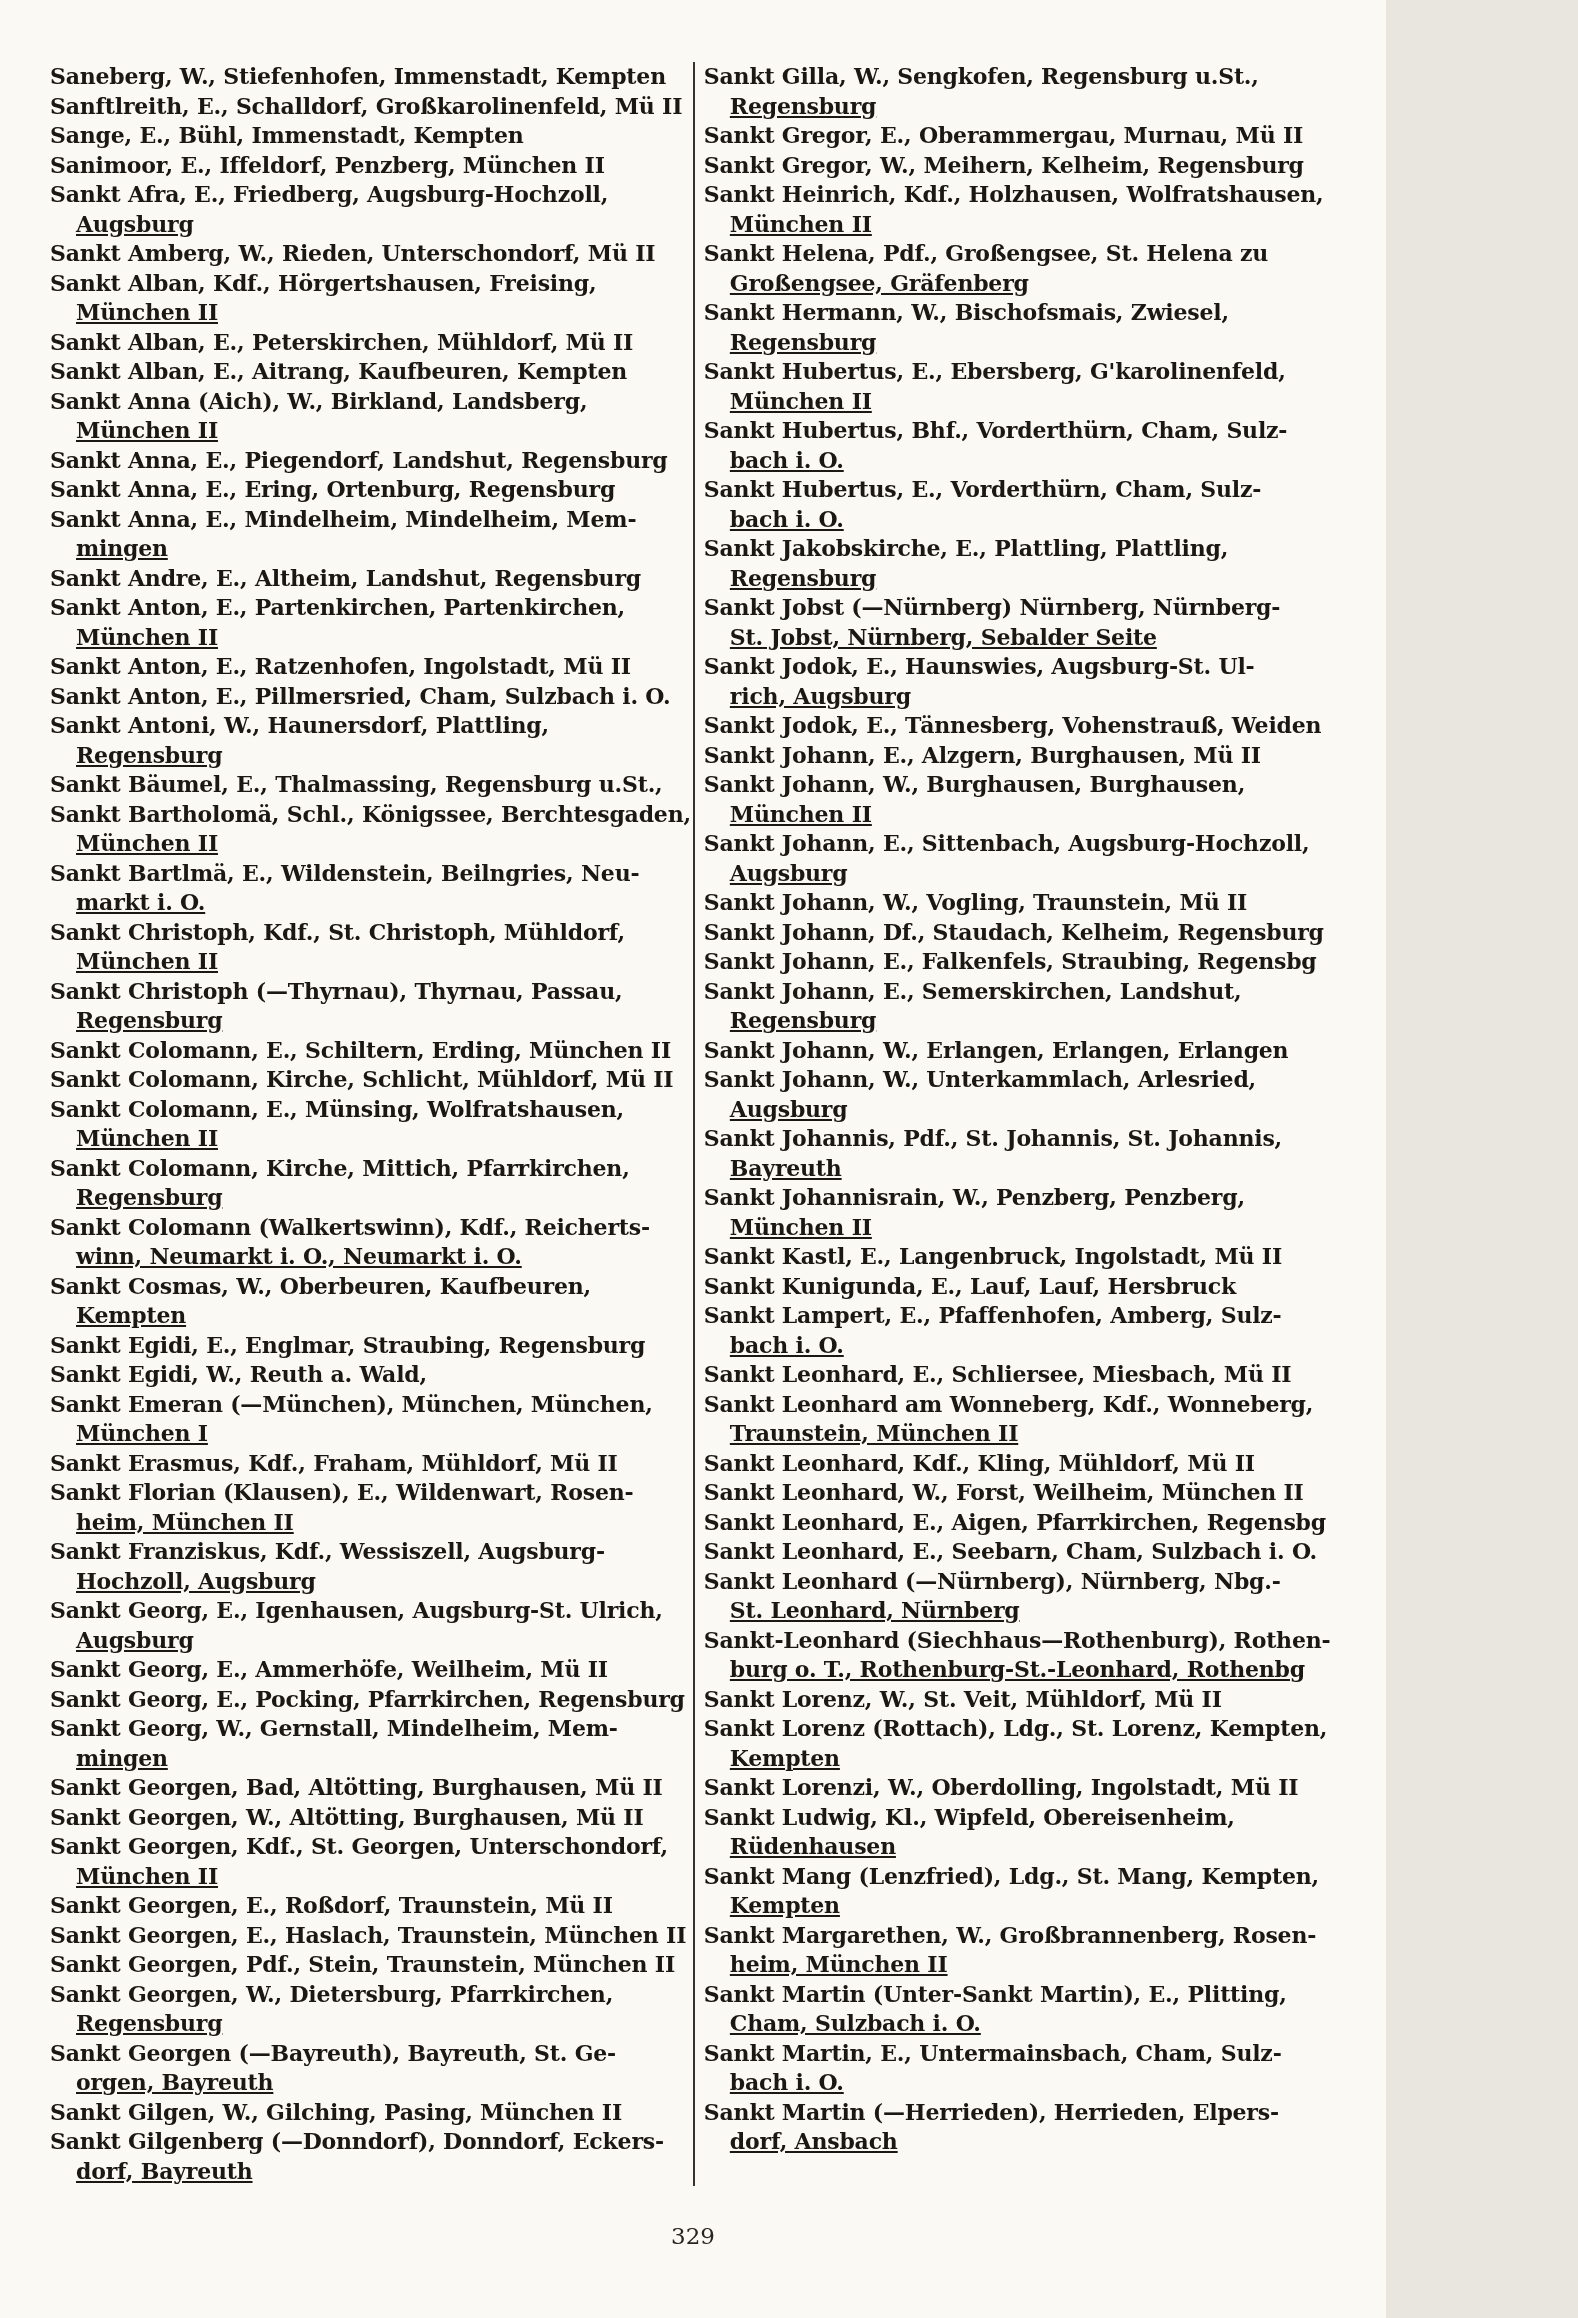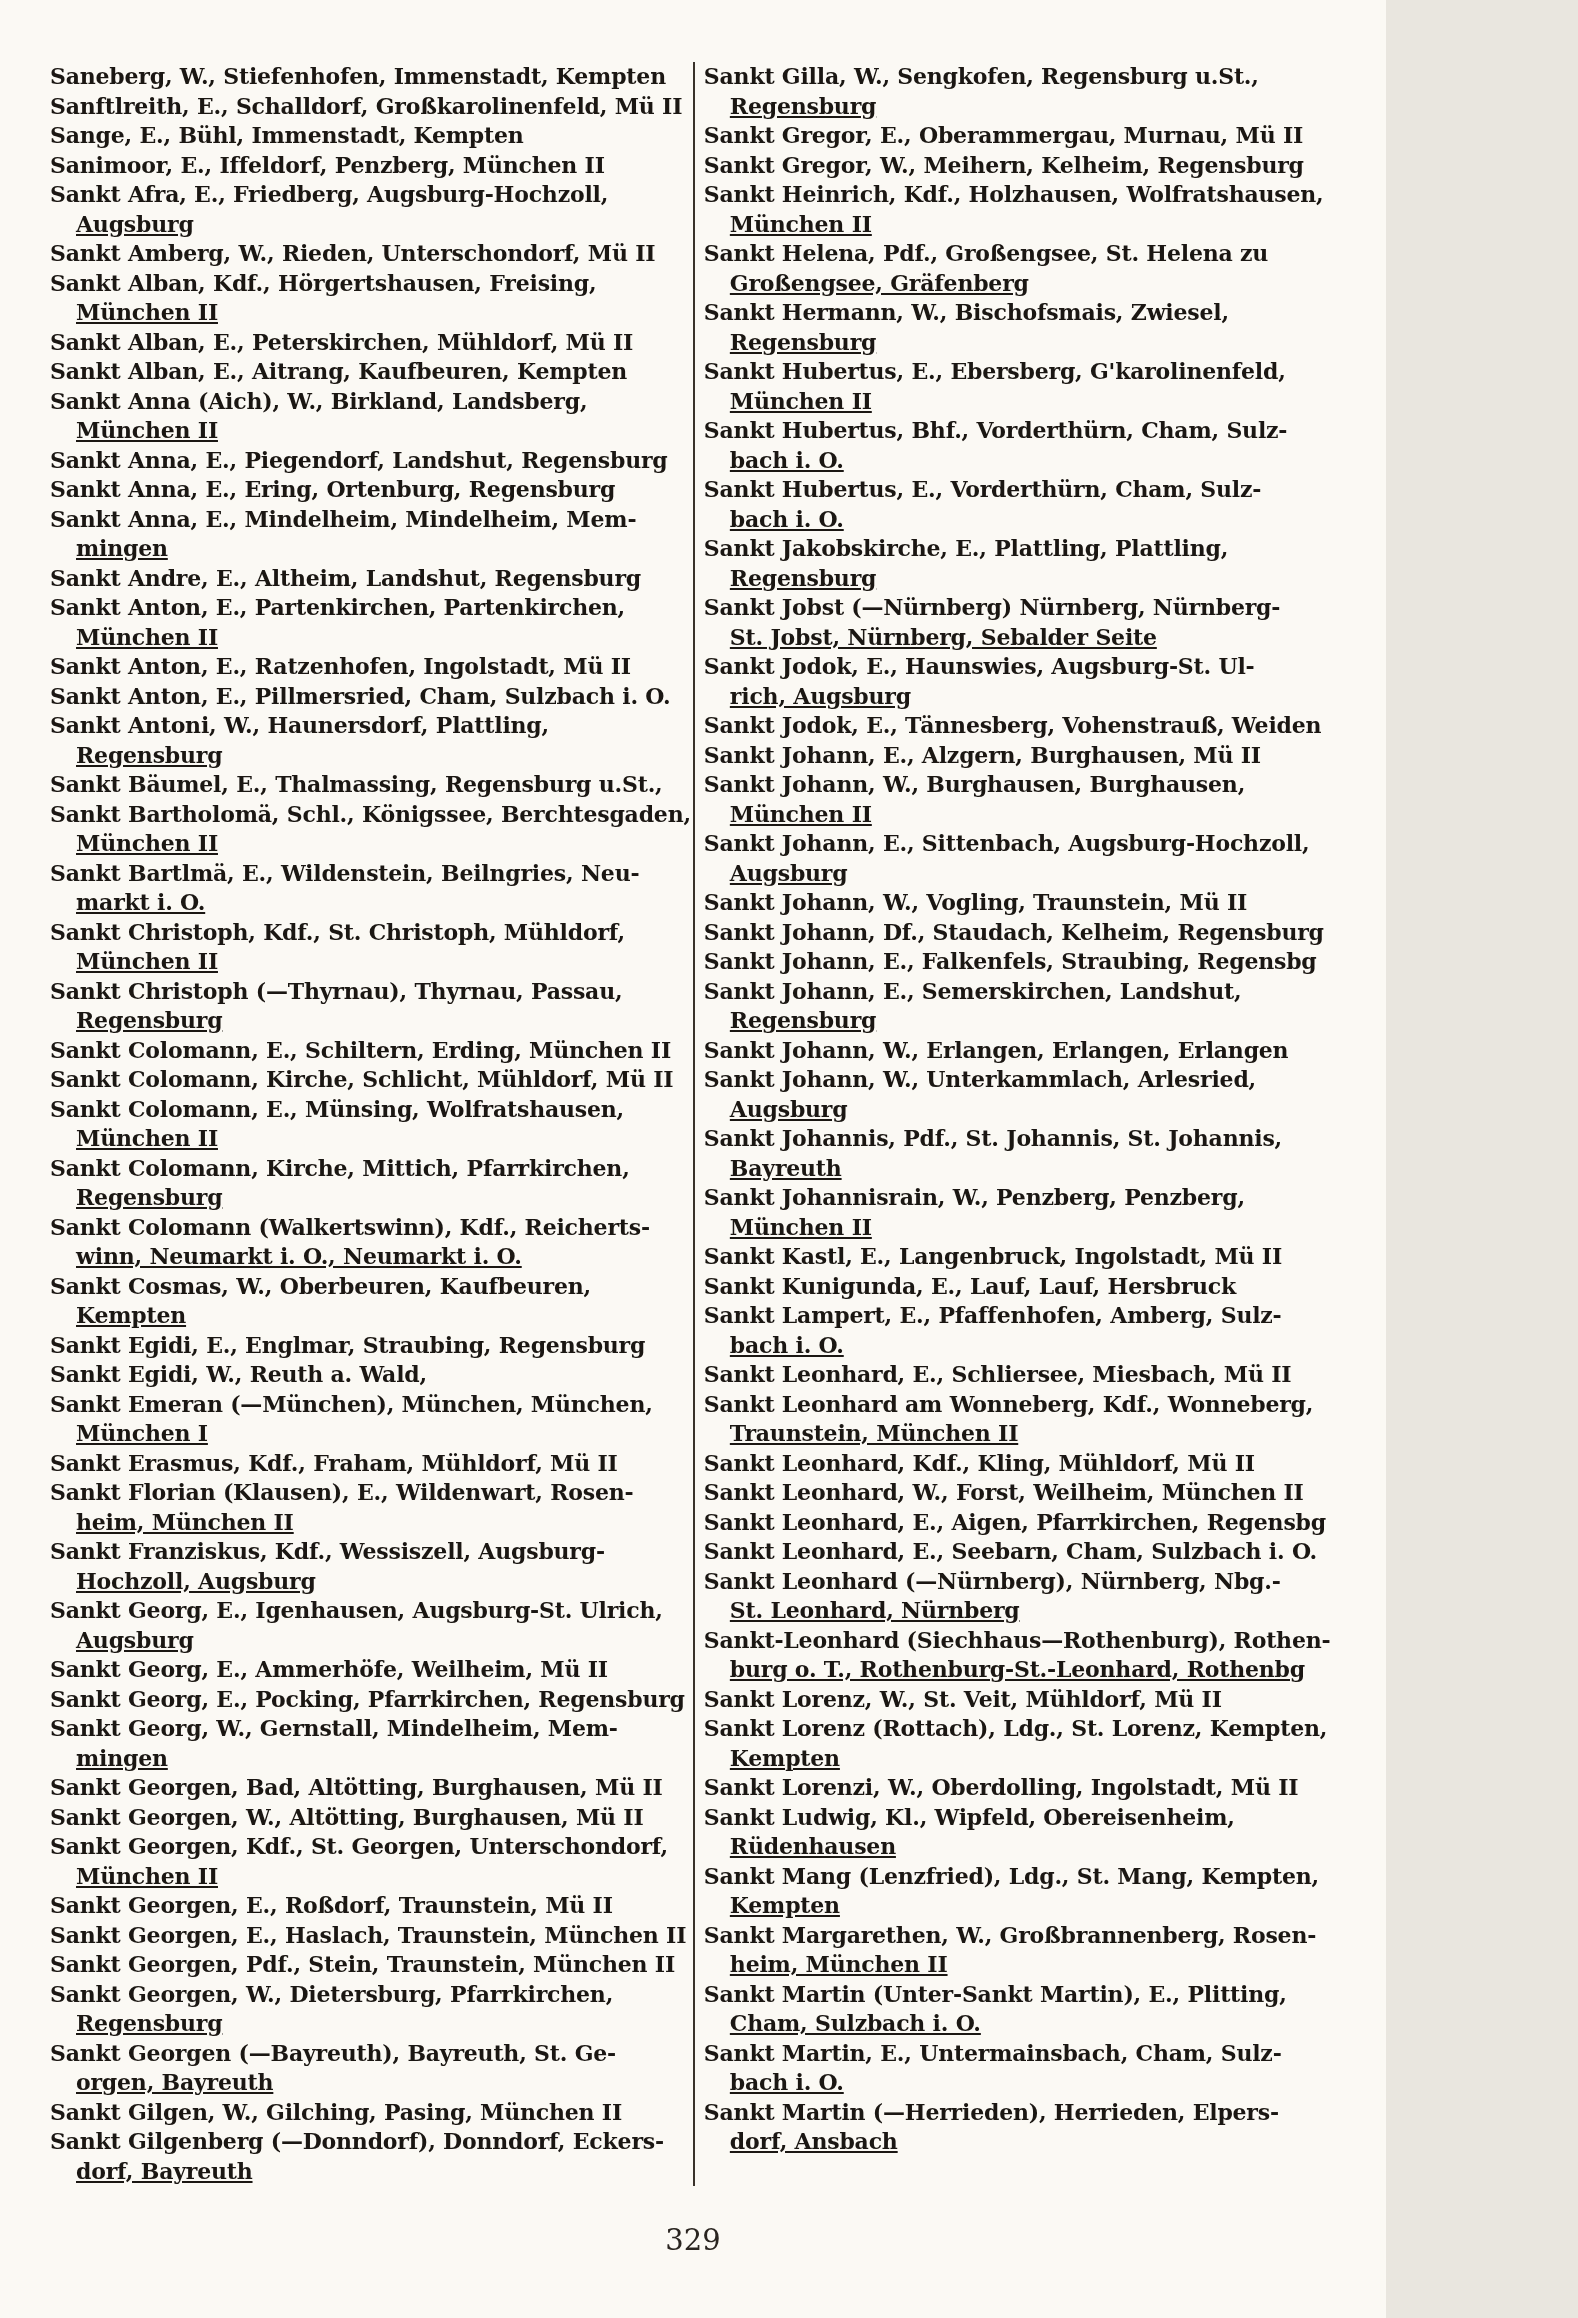--- a/index.html
+++ b/index.html
@@ -46,21 +46,21 @@
     text-decoration: underline;
   }
   .page-number {
     position: absolute;
     top: 2223px;
     left: 0;
     right: 0;
     text-align: center;
     font-family: "DejaVu Serif", "Liberation Serif", serif;
     font-weight: normal;
-    font-size: 29px;
+    font-size: 23px;
     color: #2a2520;
   }
 </style>
 </head>
 <body>
 
 <div class="page">
   <div class="columns">
     <div class="column">
         <div class="entry">

